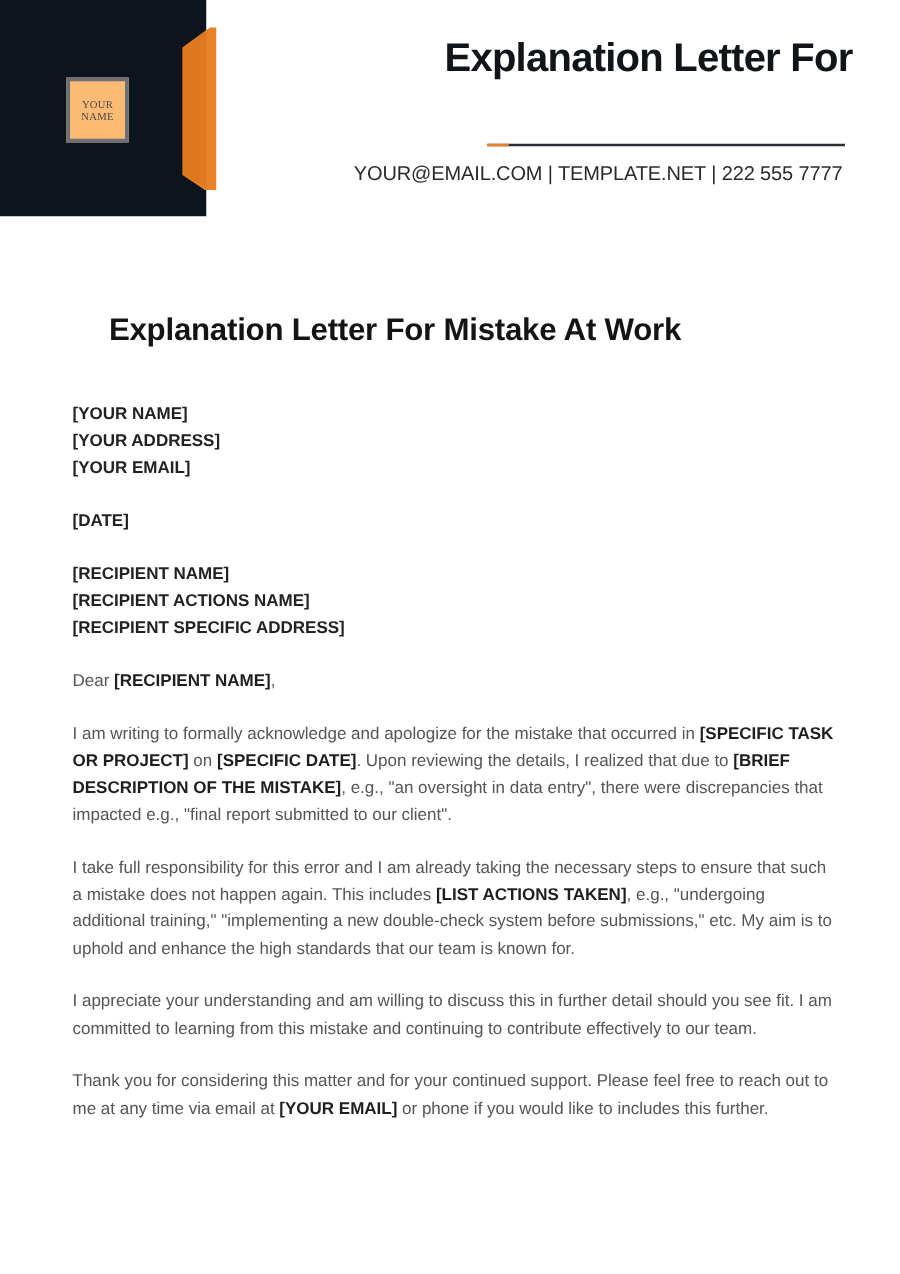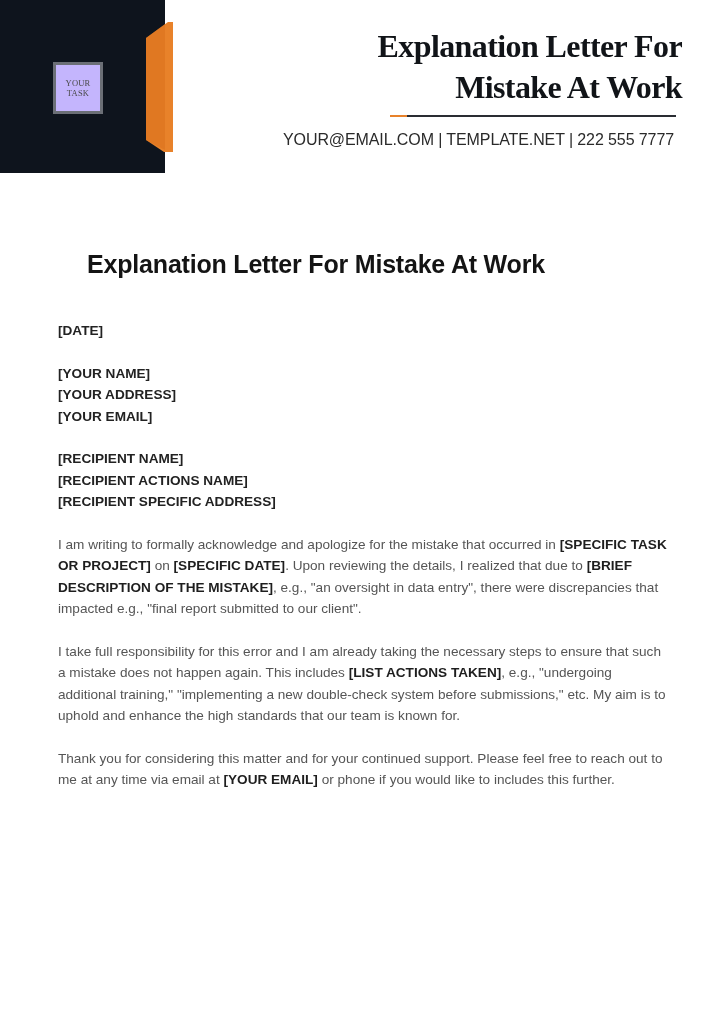--- a/index.html
+++ b/index.html
@@ -28,37 +28,37 @@
     }
     .orange-tab {
       position: absolute;
       left: 0; top: 0;
       width: 180px; height: 180px;
     }
     .logo-box {
       position: absolute;
       left: 53px; top: 62px;
       width: 44px; height: 46px;
-      background: #c4b5fd;
+      background: #fdba74;
       border: 3px solid #6b6f76;
       display: flex;
       align-items: center;
       justify-content: center;
       text-align: center;
       font-family: "Liberation Serif", "DejaVu Serif", serif;
       font-size: 8.5px;
       line-height: 10px;
       color: #4a4a4a;
       letter-spacing: 0.2px;
     }
     .header-title {
       position: absolute;
       right: 38px; top: 26px;
       text-align: right;
-      font-family: Liberation Serif, serif;
+      font-family: Liberation Sans, sans-serif;
       font-weight: bold;
       font-size: 32px;
       line-height: 41px;
       color: #111418;
       letter-spacing: -0.6px;
     }
     .header-rule {
       position: absolute;
       left: 390px; top: 115px;
       width: 286px; height: 2px;
@@ -118,51 +118,52 @@
 
 <div class="header">
   <div class="dark-panel"></div>
   <svg class="orange-tab" viewBox="0 0 180 180" width="180" height="180">
     <polygon points="146,38 168,22 173,22 173,152 164,152 146,140" fill="#e8822a"></polygon>
     <polygon points="146,38 165,24 165,150 146,140" fill="#d8711c" opacity="0.55"></polygon>
   </svg>
   <div class="logo-box">
     <div>
       <div>YOUR</div>
-      <div>TASK</div>
+      <div>NAME</div>
     </div>
   </div>
   <div class="header-title">
     <div>Explanation Letter For</div>
-    <div>Mistake At Work</div>
   </div>
   <div class="header-rule">
     <div class="accent"></div>
   </div>
   <div class="contact-line">YOUR@EMAIL.COM | TEMPLATE.NET | 222 555 7777</div>
 </div>
 
 <div class="doc-title">Explanation Letter For Mistake At Work</div>
 
 <div class="letter">
   <div class="addr-block">
-    <p class="addr">[DATE]</p>
-  </div>
-  <div class="addr-block">
     <p class="addr">[YOUR NAME]</p>
     <p class="addr">[YOUR ADDRESS]</p>
     <p class="addr">[YOUR EMAIL]</p>
+  </div>
+  <div class="addr-block">
+    <p class="addr">[DATE]</p>
   </div>
   <div class="addr-block">
     <p class="addr">[RECIPIENT NAME]</p>
     <p class="addr">[RECIPIENT ACTIONS NAME]</p>
     <p class="addr">[RECIPIENT SPECIFIC ADDRESS]</p>
   </div>
 
+  <p><span>Dear </span><span class="ph">[RECIPIENT NAME]</span><span>,</span></p>
 
   <p><span>I am writing to formally acknowledge and apologize for the mistake that occurred in </span><span class="ph">[SPECIFIC TASK OR PROJECT]</span><span> on </span><span class="ph">[SPECIFIC DATE]</span><span>. Upon reviewing the details, I realized that due to </span><span class="ph">[BRIEF DESCRIPTION OF THE MISTAKE]</span><span>, e.g., "an oversight in data entry", there were discrepancies that impacted e.g., "final report submitted to our client".</span></p>
 
   <p><span>I take full responsibility for this error and I am already taking the necessary steps to ensure that such a mistake does not happen again. This includes </span><span class="ph">[LIST ACTIONS TAKEN]</span><span>, e.g., "undergoing additional training," "implementing a new double-check system before submissions," etc. My aim is to uphold and enhance the high standards that our team is known for.</span></p>
 
+  <p><span>I appreciate your understanding and am willing to discuss this in further detail should you see fit. I am committed to learning from this mistake and continuing to contribute effectively to our team.</span></p>
 
   <p><span>Thank you for considering this matter and for your continued support. Please feel free to reach out to me at any time via email at </span><span class="ph">[YOUR EMAIL]</span><span> or phone if you would like to includes this further.</span></p>
 
 </div>
 
 </body></html>

